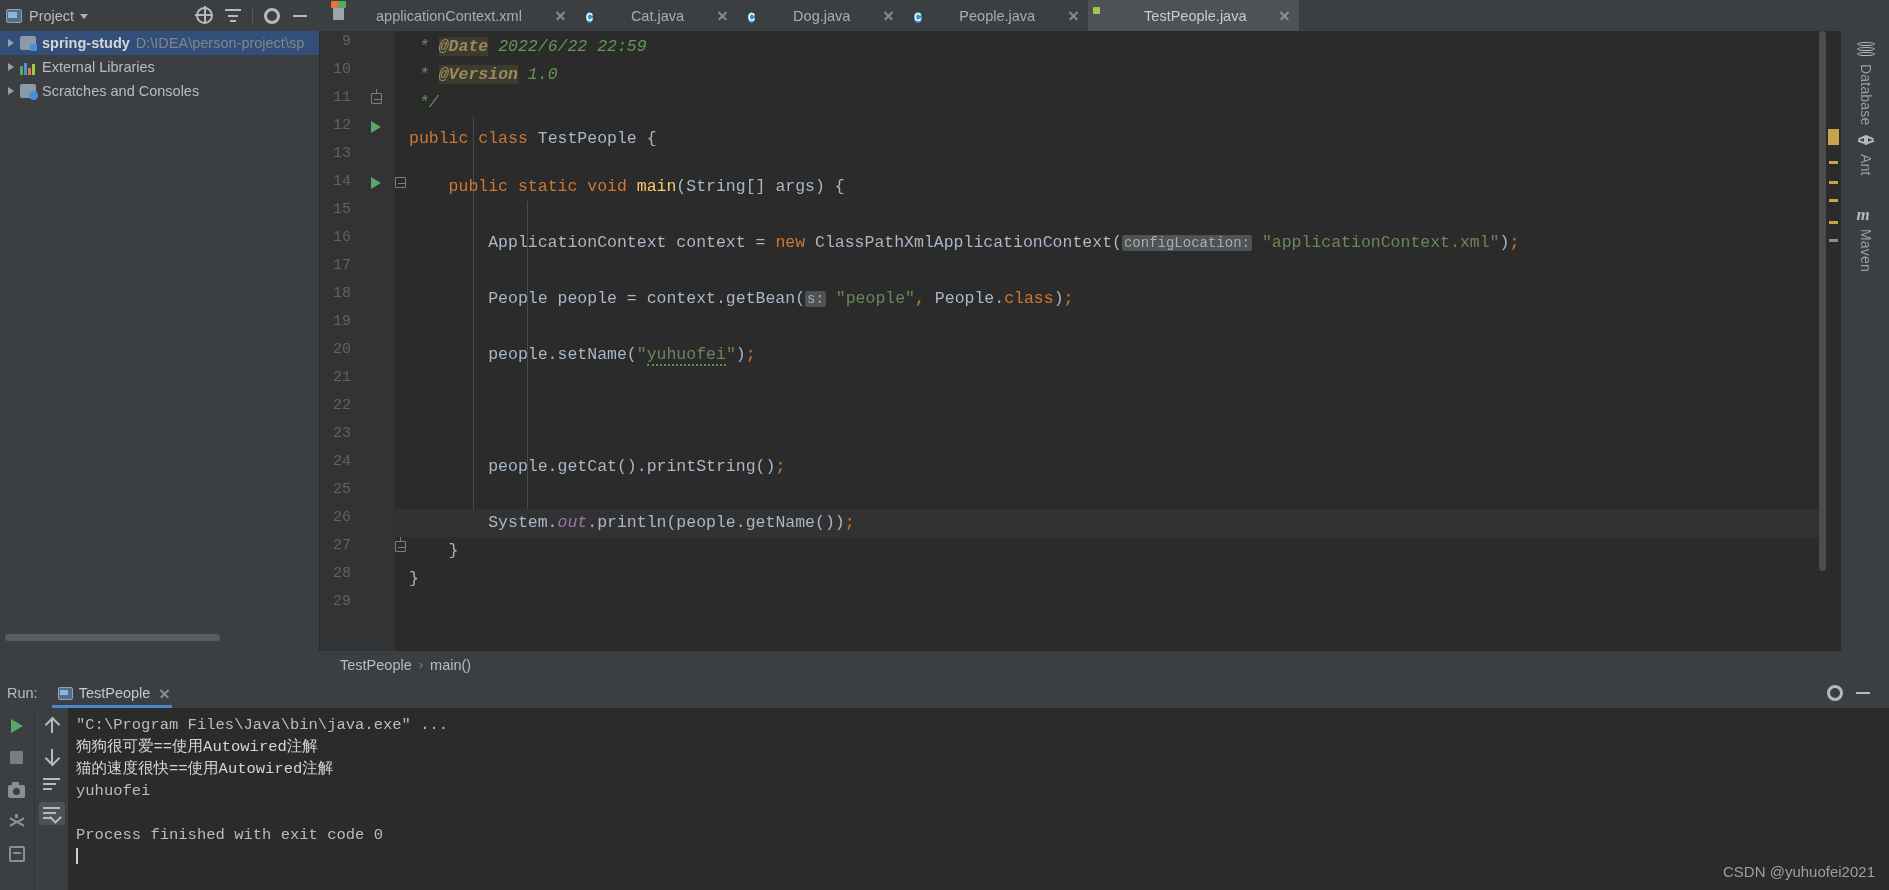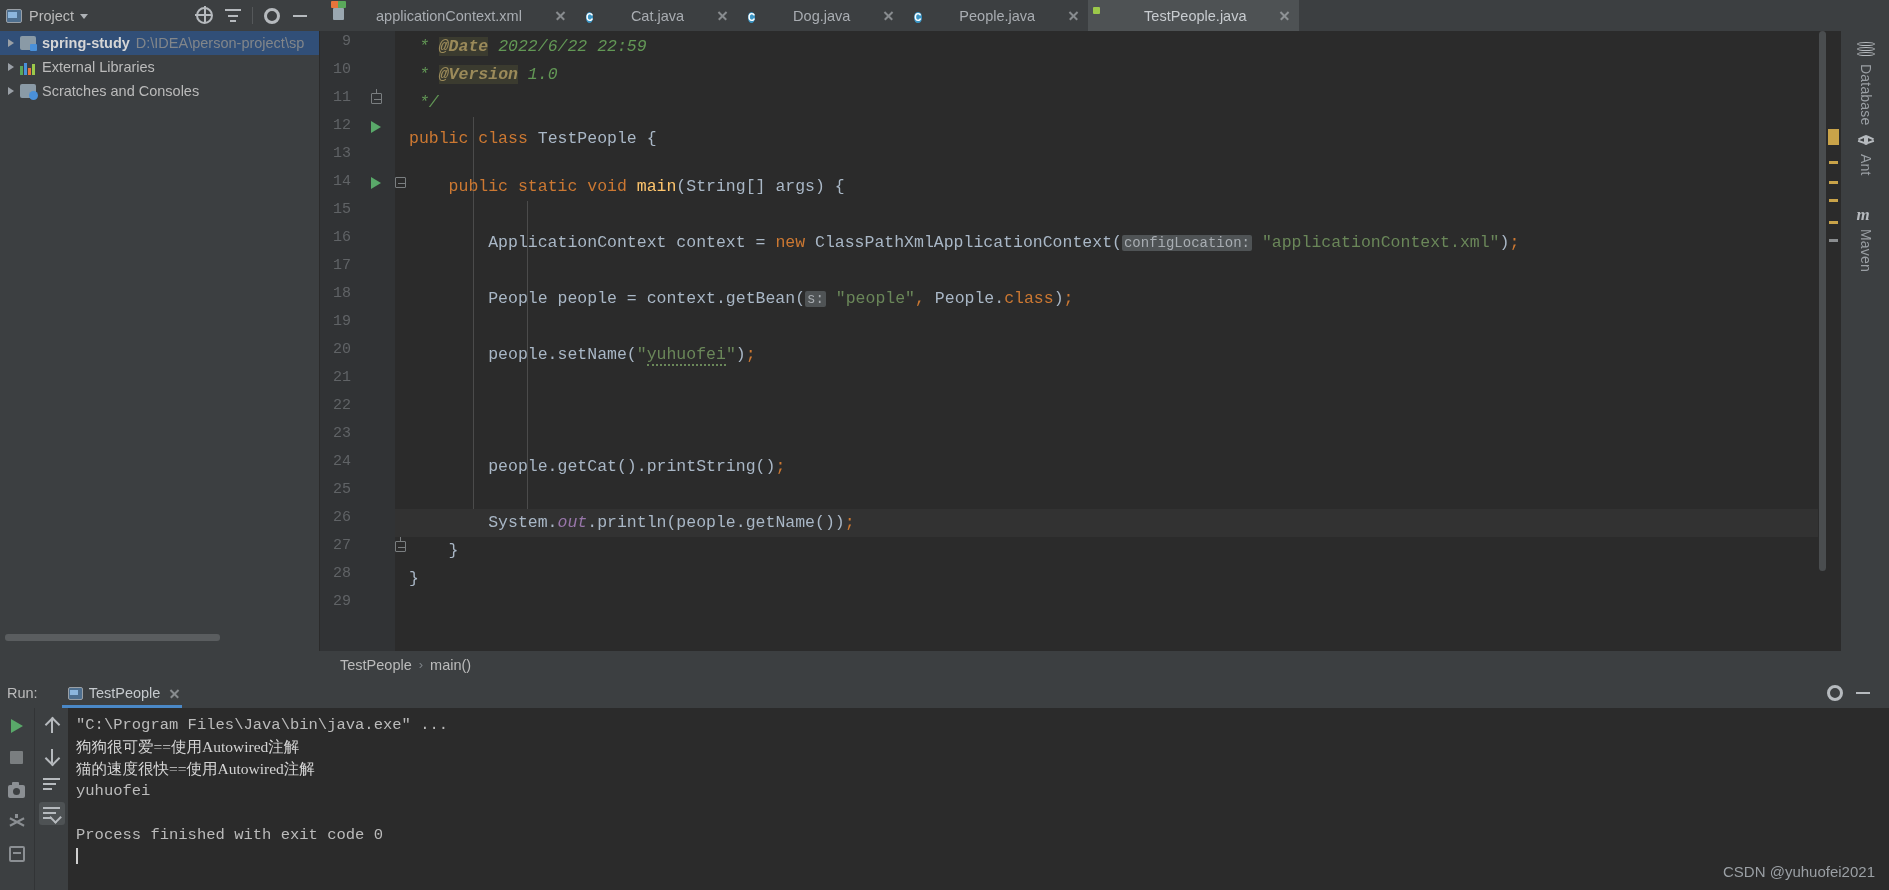--- a/index.html
+++ b/index.html
@@ -145,21 +145,21 @@
   .vlabel {
     writing-mode: vertical-rl; color: #9a9fa4; font-size: 14px; white-space: nowrap;
     letter-spacing: .2px;
   }
   .vicon { width: 18px; height: 18px; margin-bottom: 5px; position: relative; }
 
   
   .run-panel { position: absolute; left: 0; top: 678px; width: 1889px; height: 212px; background: #3c3f41; }
   .run-header {
     position: absolute; left: 0; top: 0; width: 1889px; height: 30px;
-    display: flex; align-items: center; background: #3c3f41; gap: 10px;
+    display: flex; align-items: center; background: #3c3f41;
   }
   .run-label { color: #bbbbbb; font-size: 14.5px; margin-left: 7px; margin-right: 14px; }
   .run-tab {
     position: relative; height: 30px; display: flex; align-items: center;
     color: #c5c9cd; font-size: 14.5px; padding: 0 6px;
   }
   .run-tab:after { content: ""; position: absolute; left: 0; right: 4px; bottom: 0; height: 3px; background: #4a88c7; }
   .run-tab-ico { width: 15px; height: 13px; margin-right: 6px; position: relative; flex: 0 0 15px; }
   .run-hdr-right { margin-left: auto; display: flex; align-items: center; padding-right: 12px; }
 
@@ -174,21 +174,21 @@
   }
   .rt-btn { width: 26px; height: 26px; margin-bottom: 6px; position: relative; border-radius: 3px; }
   .rt-btn.on { background: #4e5254; }
 
   .console {
     flex: 1; background: #2b2b2b; position: relative; overflow: hidden;
     font-family: "Liberation Mono", monospace; font-size: 15.5px; color: #bbbbbb;
     padding: 6px 0 0 8px;
   }
   .cl { height: 22px; line-height: 22px; white-space: pre; }
-  .cl.cjk { font-family: Liberation Serif, serif; font-size: 15.5px; color: #d4d4d4; height: 22px; line-height: 22px; }
+  .cl.cjk { font-family: Liberation Mono, monospace; font-size: 15.5px; color: #d4d4d4; height: 22px; line-height: 22px; }
   .caret-blk { display: inline-block; width: 2px; height: 16px; background: #d0d0d0; vertical-align: -3px; }
 
   .watermark {
     position: absolute; right: 14px; bottom: 10px; color: #9a9fa4; font-size: 15px;
     font-family: "Liberation Sans", sans-serif;
   }
 
   
   .circ-c {
     width: 15px; height: 15px; border-radius: 50%; background: #3b95c4;

